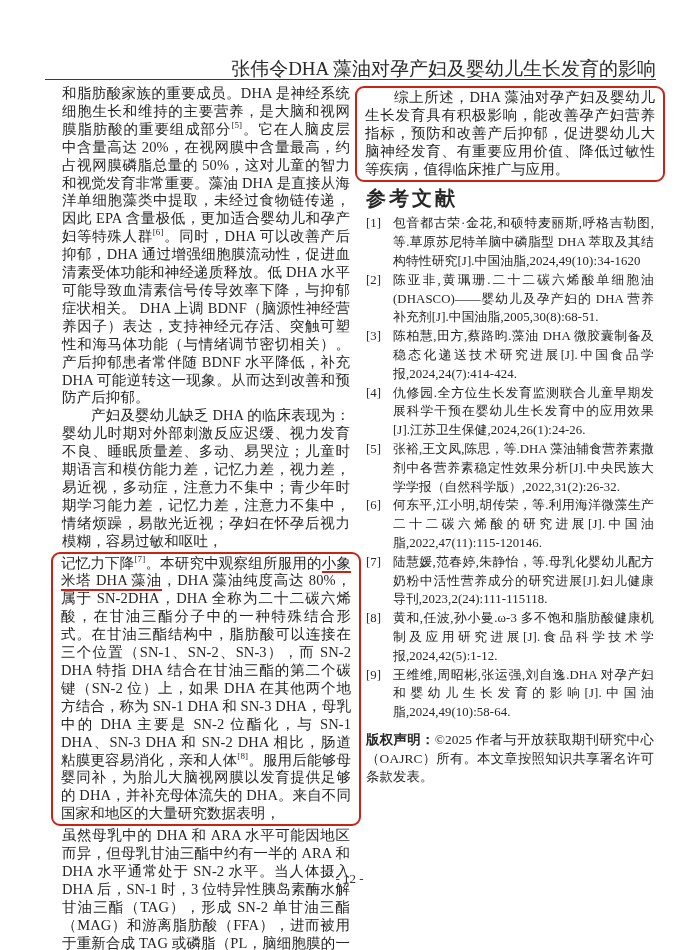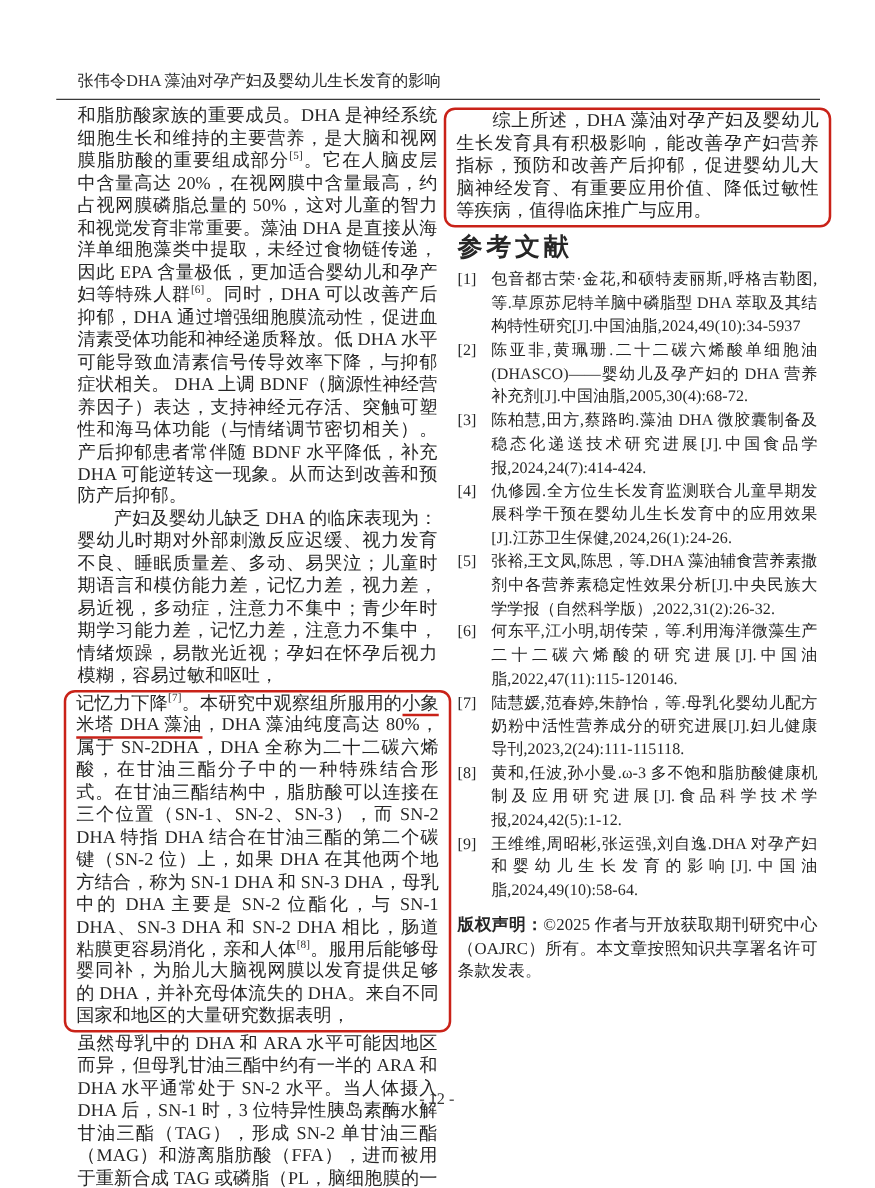--- a/index.html
+++ b/index.html
@@ -3,21 +3,21 @@
 <meta charset="utf-8">
 <style>
   html,body{margin:0;padding:0;background:#ffffff;}
   .page{
     position:relative;width:700px;height:950px;background:#fff;
     font-family:"Liberation Serif","DejaVu Serif",serif;color:#262626;
     overflow:hidden;
   }
   
   .hdr{position:absolute;left:45px;right:44px;top:56px;display:flex;
-       justify-content:flex-start;font-size:13px;color:#2a2a2a;}
+       justify-content:flex-end;font-size:19px;color:#2a2a2a;}
   .hdr .author{margin-left:17px;}
   .hdr-rule{position:absolute;left:45px;right:44px;top:79px;border-top:1.4px solid #3a3a3a;}
   
   .col{position:absolute;top:85px;width:288px;font-size:14.5px;line-height:17.9px;
        text-align:justify;letter-spacing:0.1px;}
   .col-left{left:62px;}
   .col-right{left:366px;}
   .body-p{margin:0;}
   .indent{text-indent:2em;}
   sup{font-size:9px;line-height:0;}
@@ -58,25 +58,25 @@
 
   <div class="col col-right">
     <div class="red-box">
       <p class="body-p indent">综上所述，DHA 藻油对孕产妇及婴幼儿生长发育具有积极影响，能改善孕产妇营养指标，预防和改善产后抑郁，促进婴幼儿大脑神经发育、有重要应用价值、降低过敏性等疾病，值得临床推广与应用。</p>
     </div>
 
     <h3 class="ref-heading">参考文献</h3>
     <div class="refs">
         <div class="ref-row">
           <span class="ref-num">[1]</span>
-          <span class="ref-text">包音都古荣·金花,和硕特麦丽斯,呼格吉勒图, 等.草原苏尼特羊脑中磷脂型 DHA 萃取及其结构特性研究[J].中国油脂,2024,49(10):34-5937</span>
+          <span class="ref-text">包音都古荣·金花,和硕特麦丽斯,呼格吉勒图, 等.草原苏尼特羊脑中磷脂型 DHA 萃取及其结构特性研究[J].中国油脂,2024,49(10):34-1620</span>
         </div>
         <div class="ref-row">
           <span class="ref-num">[2]</span>
-          <span class="ref-text">陈亚非,黄珮珊.二十二碳六烯酸单细胞油(DHASCO)——婴幼儿及孕产妇的 DHA 营养补充剂[J].中国油脂,2005,30(4):68-72.</span>
+          <span class="ref-text">陈亚非,黄珮珊.二十二碳六烯酸单细胞油(DHASCO)——婴幼儿及孕产妇的 DHA 营养补充剂[J].中国油脂,2005,30(8):68-51.</span>
         </div>
         <div class="ref-row">
           <span class="ref-num">[3]</span>
           <span class="ref-text">陈柏慧,田方,蔡路昀.藻油 DHA 微胶囊制备及稳态化递送技术研究进展[J].中国食品学报,2024,24(7):414-424.</span>
         </div>
         <div class="ref-row">
           <span class="ref-num">[4]</span>
           <span class="ref-text">仇修园.全方位生长发育监测联合儿童早期发展科学干预在婴幼儿生长发育中的应用效果[J].江苏卫生保健,2024,26(1):24-26.</span>
         </div>
         <div class="ref-row">

